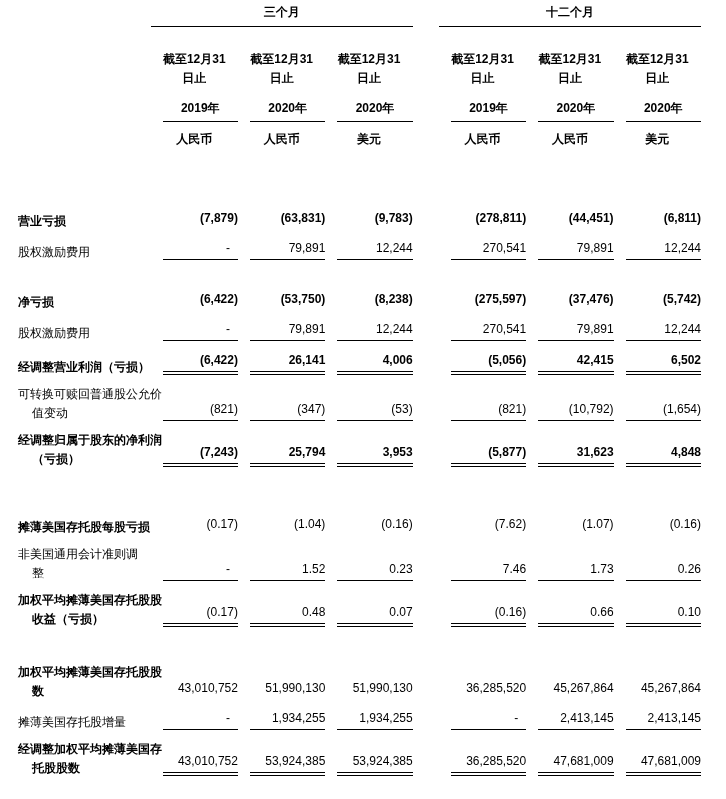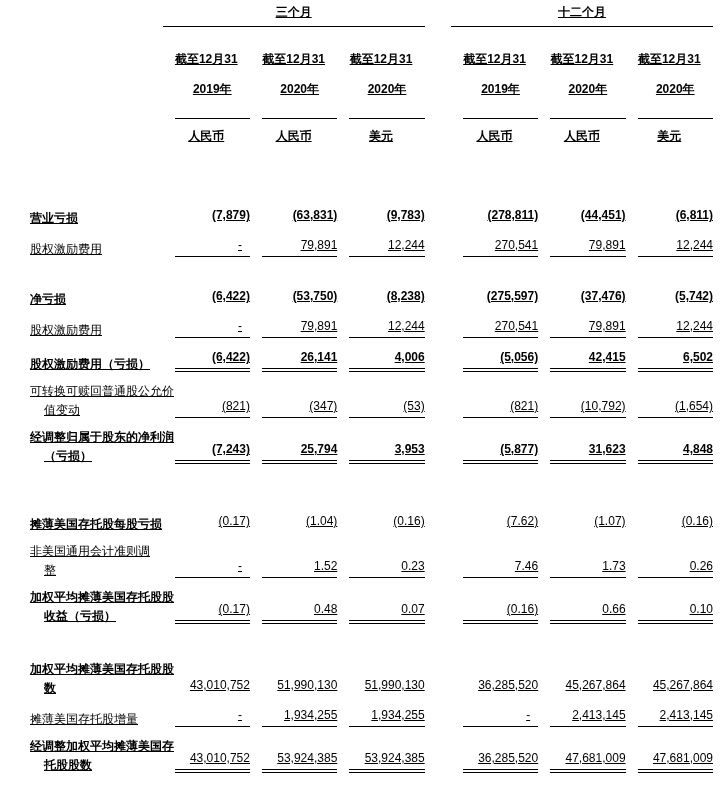--- a/index.html
+++ b/index.html
@@ -7,42 +7,41 @@
     width: 726px; height: 799px;
     background: #ffffff;
     overflow: hidden;
     font-family: "Liberation Sans", "DejaVu Sans", sans-serif;
     font-size: 12px;
     color: #000;
   }
   table.fin {
     border-collapse: collapse;
     table-layout: fixed;
-    margin: 4px 0 0 30px;
+    margin: 4px 0 0 18px;
     width: 683px;
-    text-decoration: underline;
   }
   col.c-lbl { width: 132px; }
   col.c-val { width: 87px; }
   col.c-gap { width: 26px; }
   td { vertical-align: bottom; padding: 0; }
 
   
   tr.grp td.g {
     text-align: center;
     font-weight: bold;
     border-bottom: 1px solid #000;
     padding-bottom: 5px;
     height: 17px;
   }
   tr.hrow td { text-align: center; font-weight: bold; }
   tr.h1 td { padding-top: 24px; }
   tr.h2 td { padding-top: 2px; }
   tr.h3 td.val { padding-top: 13px; }
-  tr.h3 .yr { border-bottom: 1px solid #000; padding-bottom: 20px; text-align: center; }
+  tr.h3 .yr { border-bottom: 1px solid #000; padding-bottom: 4px; text-align: center; }
   tr.h4 td { padding-top: 9px; padding-bottom: 1px; text-align: center; }
 
   
   tr.d td { padding-top: 12px; }
   td.val { padding-left: 12px; }
   .cw { text-align: right; padding-bottom: 3px; line-height: 15px; white-space: nowrap; }
   td.lbl { line-height: 15px; }
   .l1 { white-space: nowrap; }
   .l2 { white-space: nowrap; padding-left: 14px; padding-top: 4px; }
   tr.u1 td.val .cw { border-bottom: 1px solid #000; }
@@ -85,20 +84,30 @@
     <td></td>
     <td>截至12月31</td>
     <td>截至12月31</td>
     <td>截至12月31</td>
     <td></td>
     <td>截至12月31</td>
     <td>截至12月31</td>
     <td>截至12月31</td>
   </tr>
 
+  <tr class="hrow h2">
+    <td></td>
+    <td>日止</td>
+    <td>日止</td>
+    <td>日止</td>
+    <td></td>
+    <td>日止</td>
+    <td>日止</td>
+    <td>日止</td>
+  </tr>
 
   <tr class="hrow h3">
     <td></td>
     <td class="val">
           <div class="yr">2019年</div>
         </td>
     <td class="val">
           <div class="yr">2020年</div>
         </td>
     <td class="val">
@@ -231,21 +240,21 @@
     <td class="val">
           <div class="cw">79,891</div>
         </td>
     <td class="val">
           <div class="cw">12,244</div>
         </td>
   </tr>
 
   <tr class="d ba u2">
     <td class="lbl">
-          <div class="l1">股权激励费用（亏损）</div>
+          <div class="l1">经调整营业利润（亏损）</div>
         </td>
     <td class="val">
           <div class="cw">(6,422)</div>
         </td>
     <td class="val">
           <div class="cw">26,141</div>
         </td>
     <td class="val">
           <div class="cw">4,006</div>
         </td>

